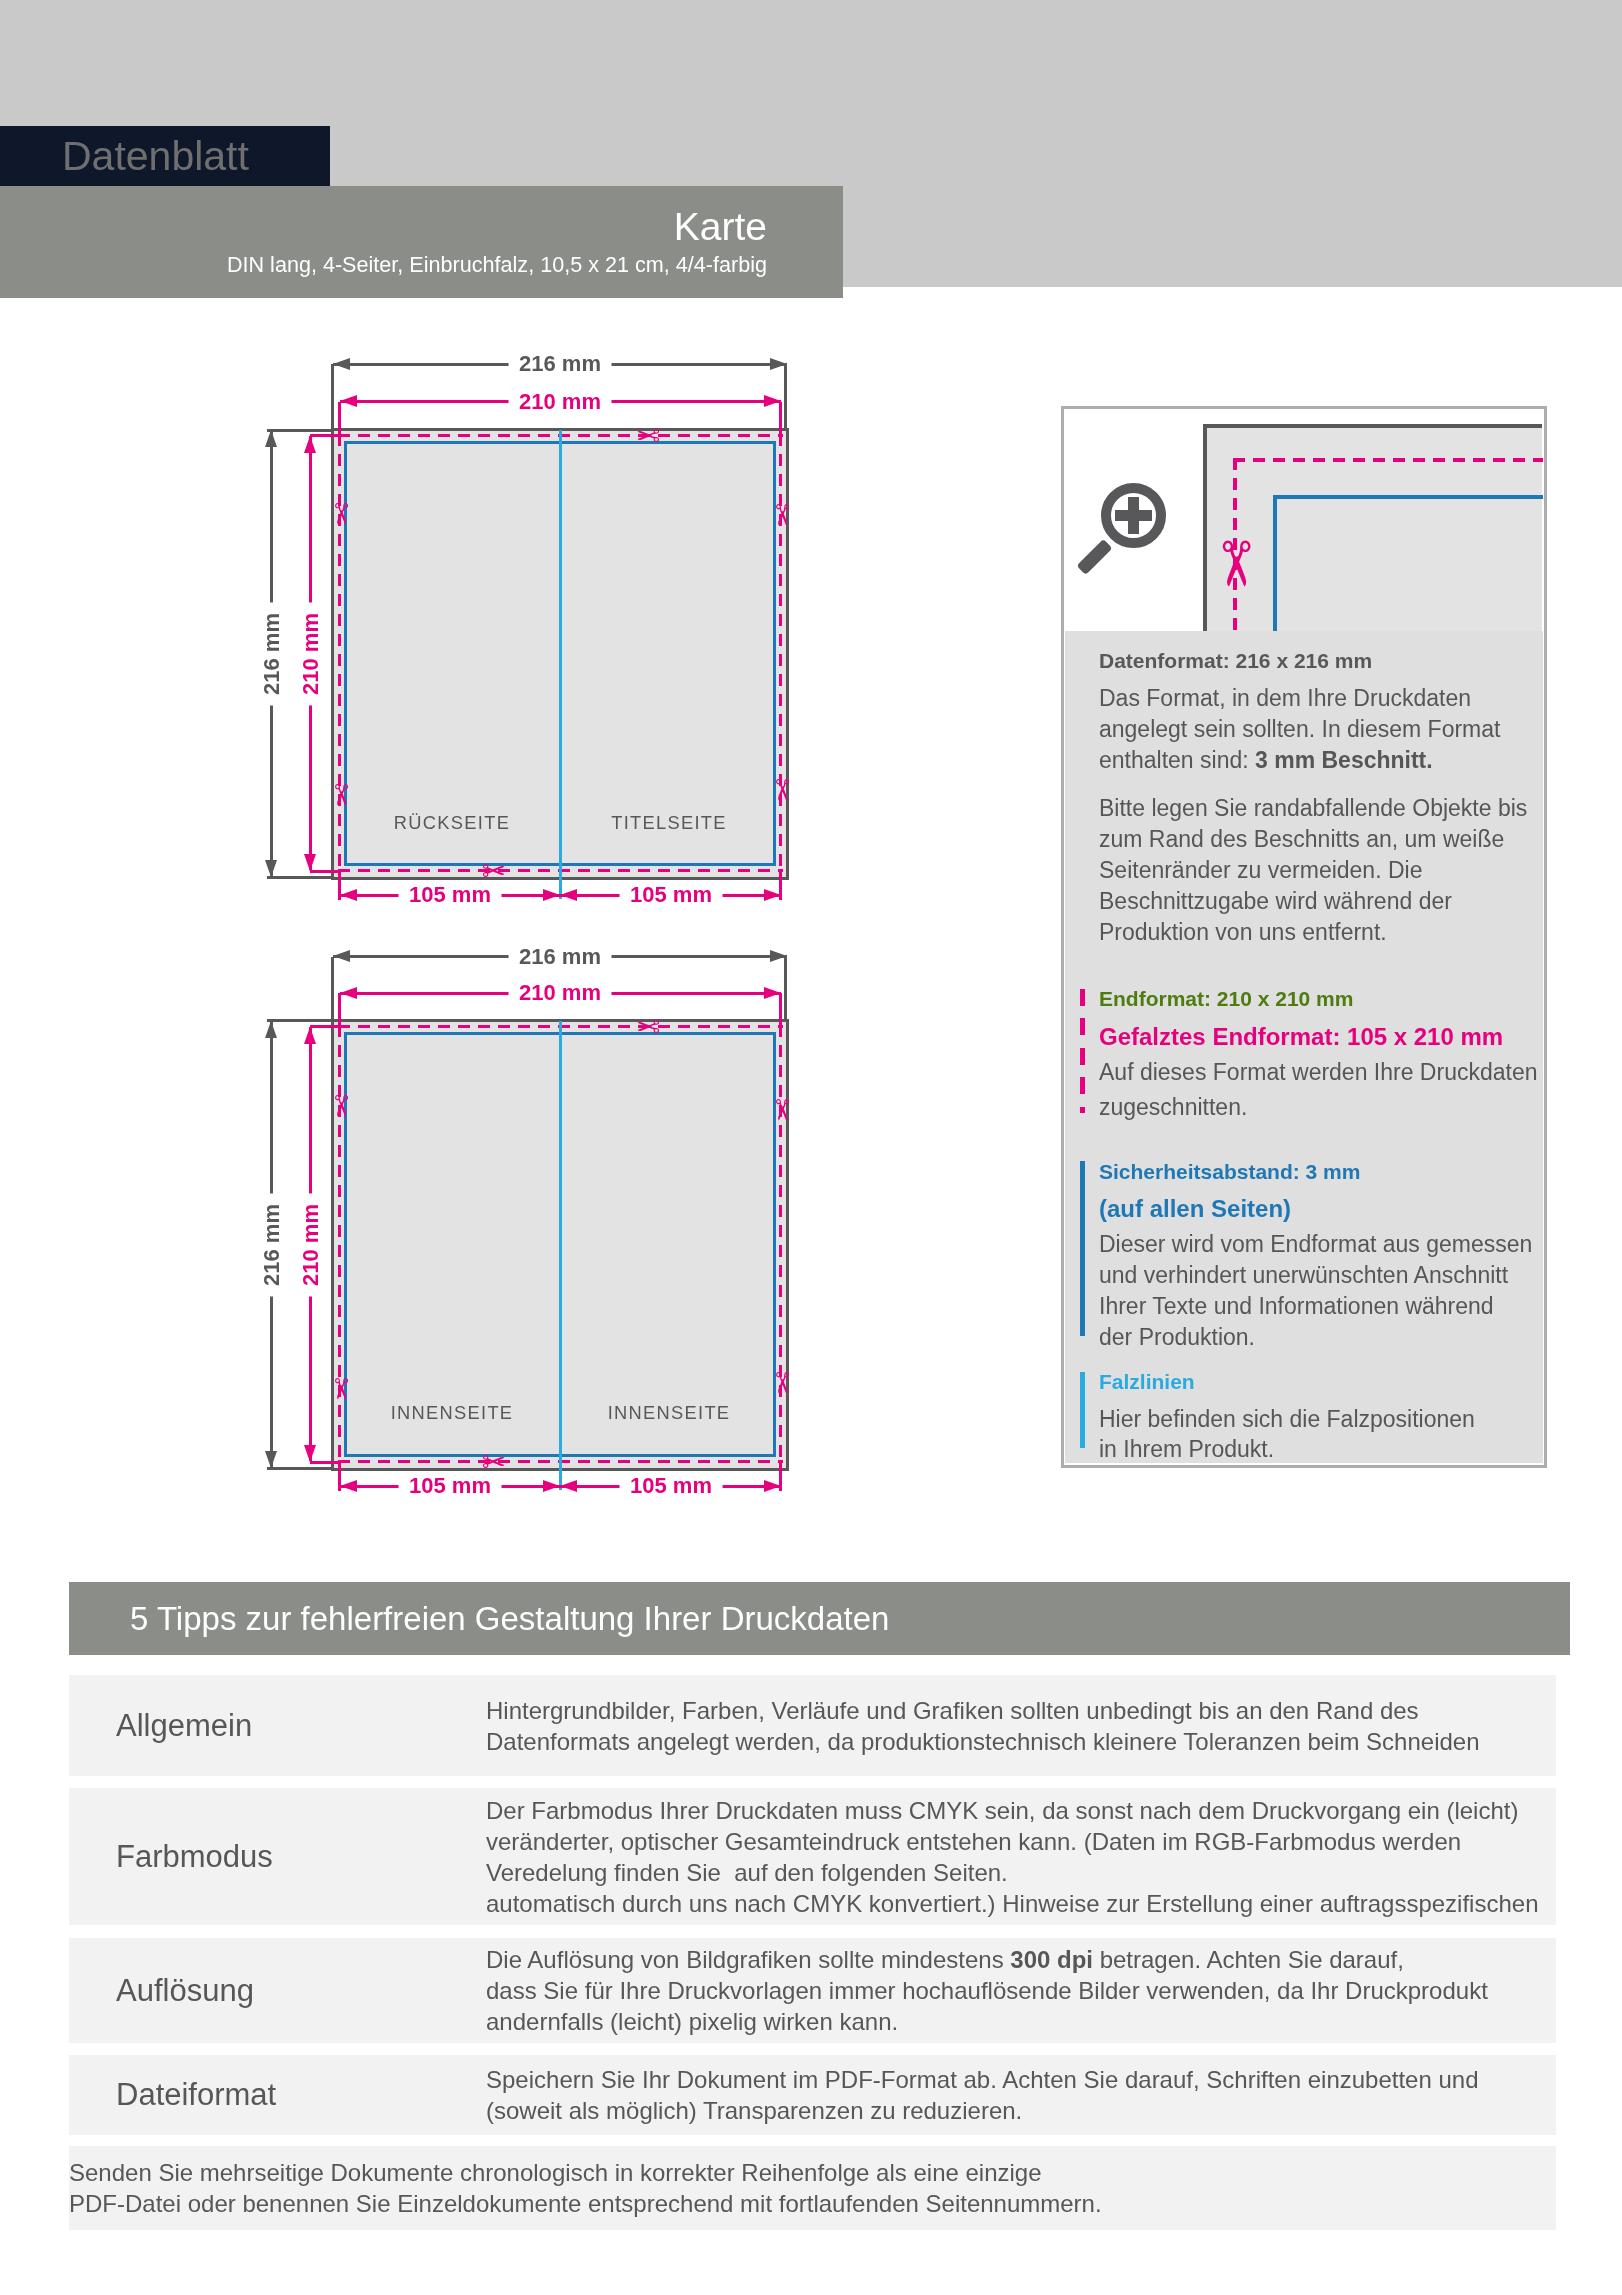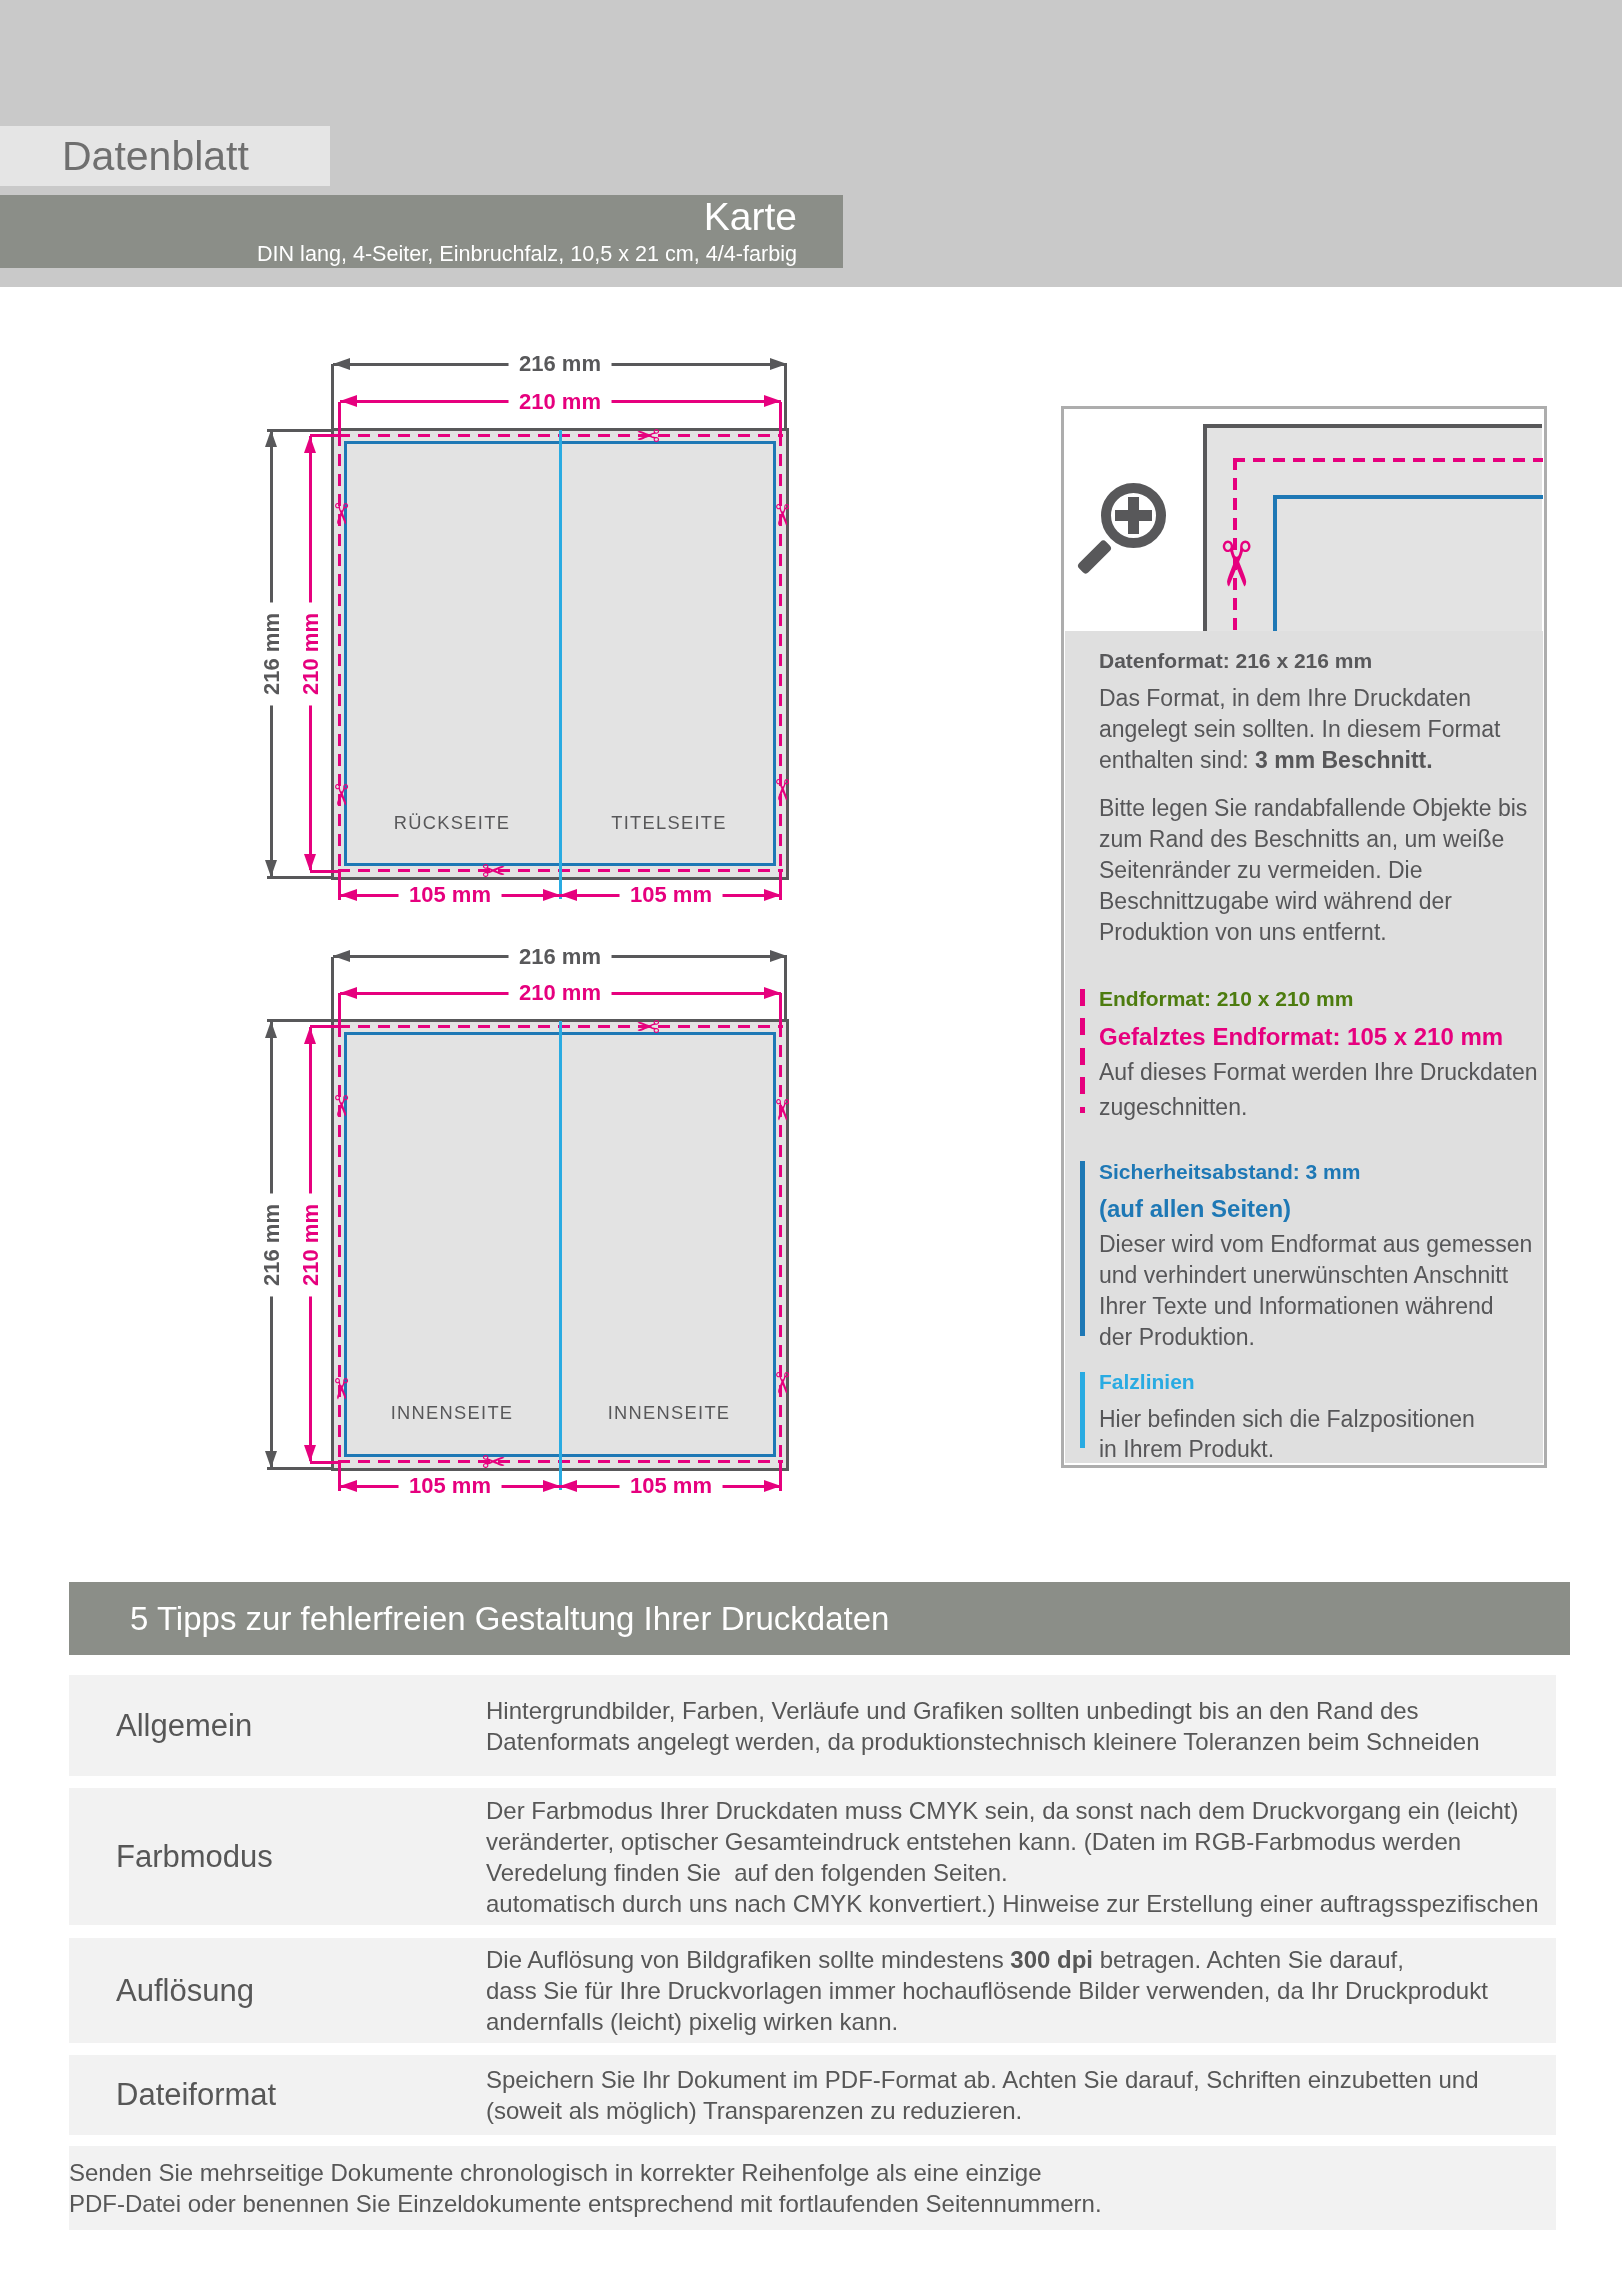--- a/index.html
+++ b/index.html
@@ -27,26 +27,26 @@
         font-weight:bold;font-size:22px;white-space:nowrap;}
   .vlab{position:absolute;transform:translate(-50%,-50%) rotate(-90deg);background:#fff;padding:0 10.5px;
         font-weight:bold;font-size:22px;white-space:nowrap;}
   .lm{color:#e6007e;} .lg{color:#58585a;}
   .plab{position:absolute;transform:translate(-50%,-50%);font-size:18.3px;letter-spacing:1.3px;color:#58585a;}
   .scis{position:absolute;color:#e6007e;font-size:29px;transform:translate(-50%,-50%);line-height:1;}
   .scis.rot{transform:translate(-50%,-50%) rotate(90deg);}
   .scis.flip{transform:translate(-50%,-50%) scaleX(-1);}
   
   .hdr-gray{position:absolute;left:0;top:0;width:1623px;height:287px;background:#c9c9c9;}
-  .dbl-box{position:absolute;left:0;top:126px;width:330px;height:60px;background:#e5e5e5;
+  .dbl-box{position:absolute;left:0;top:126px;width:330px;height:60px;background:#0f172a;
            display:flex;align-items:center;}
   .dbl-box span{font-size:41px;color:#6f6f6f;padding-left:62px;}
-  .band{position:absolute;left:0;top:186px;width:843px;height:73px;background:#8b8e88;
+  .band{position:absolute;left:0;top:186px;width:843px;height:112px;background:#8b8e88;
         display:flex;flex-direction:column;justify-content:center;align-items:flex-end;
-        padding-right:46px;box-sizing:border-box;color:#fff;margin-top:9px;}
+        padding-right:76px;box-sizing:border-box;color:#fff;}
   .band .t1{font-size:39px;line-height:1.1;}
   .band .t2{font-size:21.6px;margin-top:2.6px;}
   
   .panel{position:absolute;left:1061px;top:406px;width:486px;height:1062px;background:#fff;
          border:3.9px solid #adadad;box-sizing:border-box;}
   .panel-gray{position:absolute;left:1065px;top:631px;width:478px;height:832px;background:#dfdfdf;}
   .ih{position:absolute;left:1099px;font-size:21px;font-weight:bold;white-space:nowrap;}
   .ih2{position:absolute;left:1099px;font-size:24px;font-weight:bold;white-space:nowrap;}
   .ibody{position:absolute;left:1099px;font-size:23px;line-height:31px;color:#565658;}
   .ibody div{white-space:pre;}

